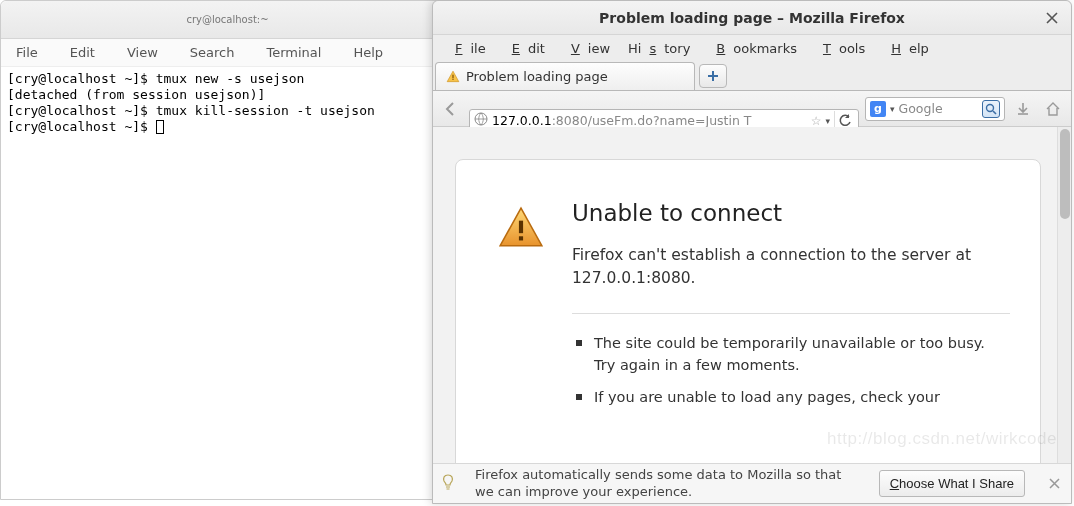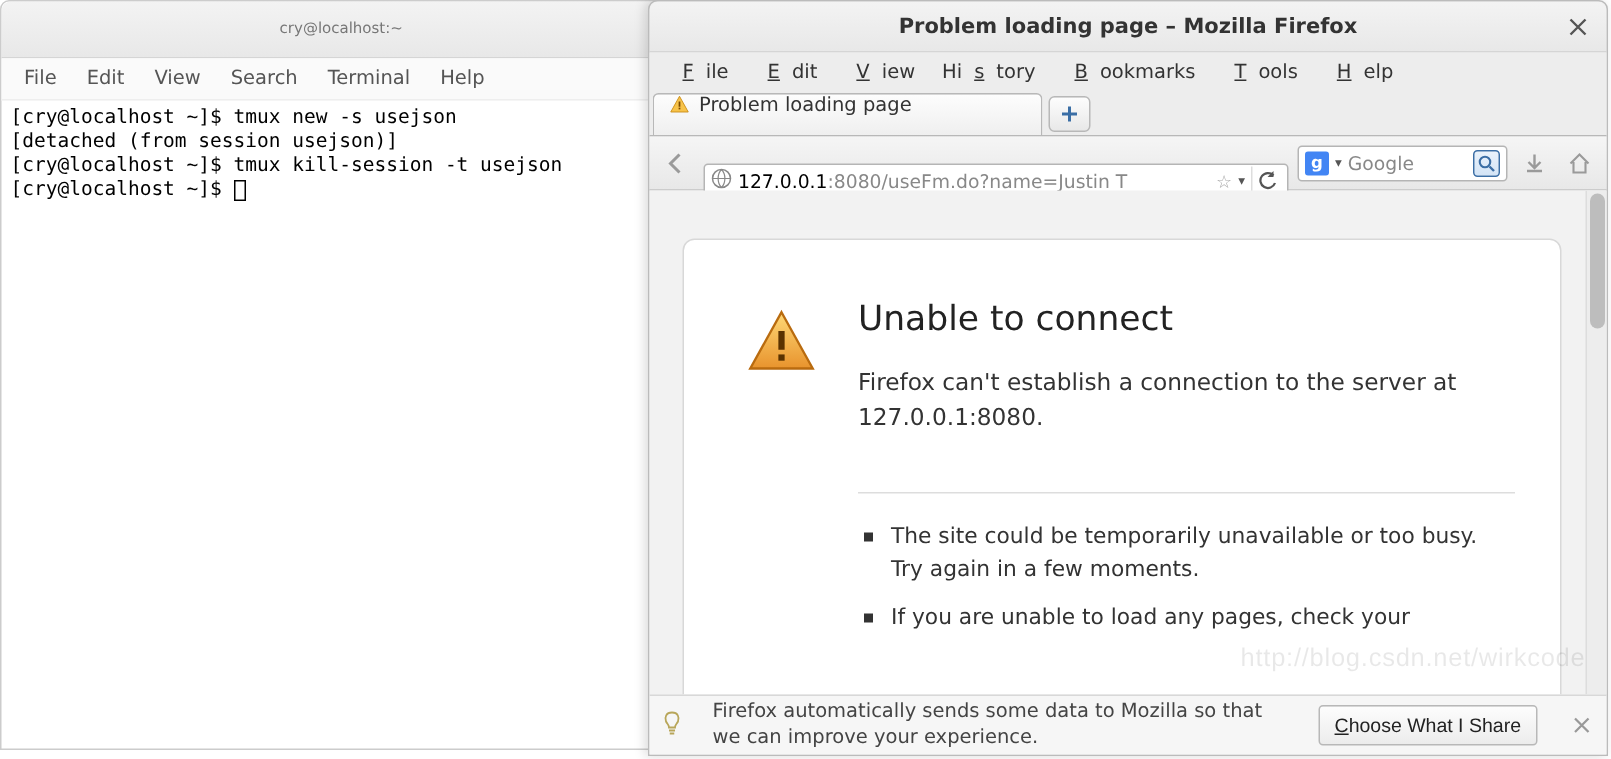--- a/index.html
+++ b/index.html
@@ -33,21 +33,21 @@
     color: #777;
     font-size: 10px;
   }
   .term-menubar {
     height: 28px;
     display: flex;
     align-items: center;
     padding: 0 6px;
     background: #fafafa;
     border-bottom: 1px solid #eee;
-    gap: 2px;
+    gap: 14px;
   }
   .term-menubar span {
     padding: 3px 9px;
     color: #555;
     border-radius: 3px;
   }
   .term-body {
     font-family: "DejaVu Sans Mono", monospace;
     font-size: 13px;
     line-height: 16px;
@@ -118,21 +118,21 @@
     padding-left: 2px;
     border-bottom: 1px solid #b8b8b8;
   }
   .ff-tab {
     height: 28px;
     background: linear-gradient(#fdfdfd, #efefef);
     border: 1px solid #b8b8b8;
     border-bottom: none;
     border-radius: 4px 4px 0 0;
     display: flex;
-    align-items: flex-start;
+    align-items: center;
     padding: 0 10px;
     gap: 6px;
     font-size: 13px;
     min-width: 260px;
     color: #333;
   }
   .ff-newtab {
     width: 28px; height: 24px;
     margin-left: 4px;
     border: 1px solid #b8b8b8;
@@ -258,21 +258,21 @@
   .err-title {
     font-size: 23px;
     color: #222;
     margin-bottom: 18px;
     font-weight: normal;
   }
   .err-sub {
     font-size: 15.5px;
     color: #333;
     line-height: 1.5;
-    margin-bottom: 37px;
+    margin-bottom: 22px;
   }
   .err-divider {
     border-top: 1px solid #ddd;
     margin: 6px 0 18px 0;
   }
   .err-list {
     list-style: none;
     padding-left: 4px;
   }
   .err-list li {

